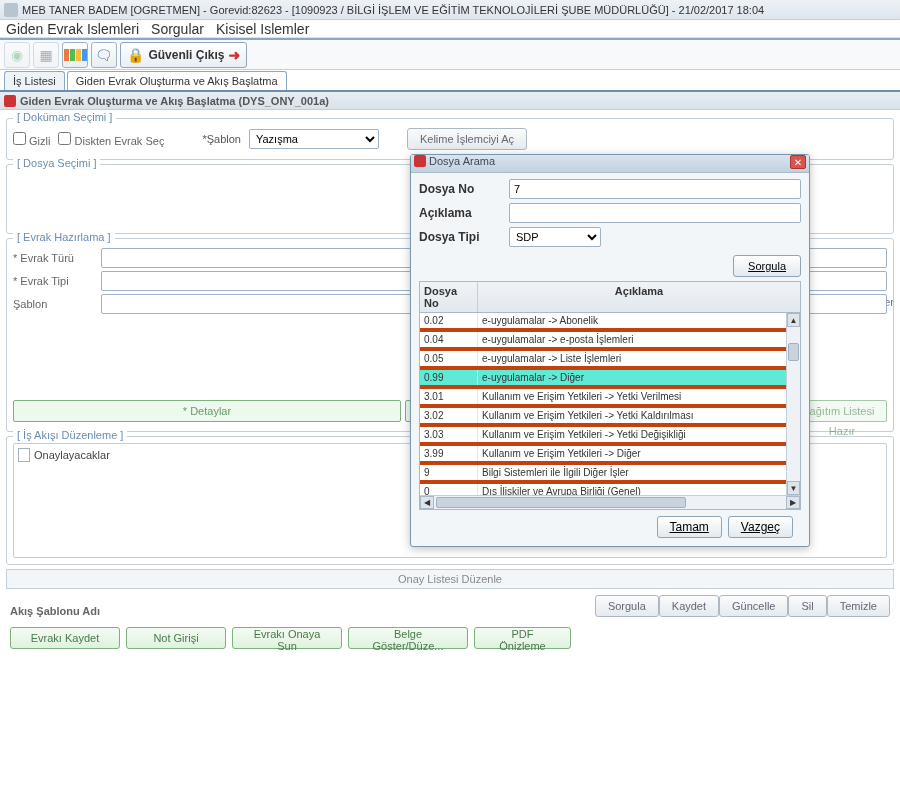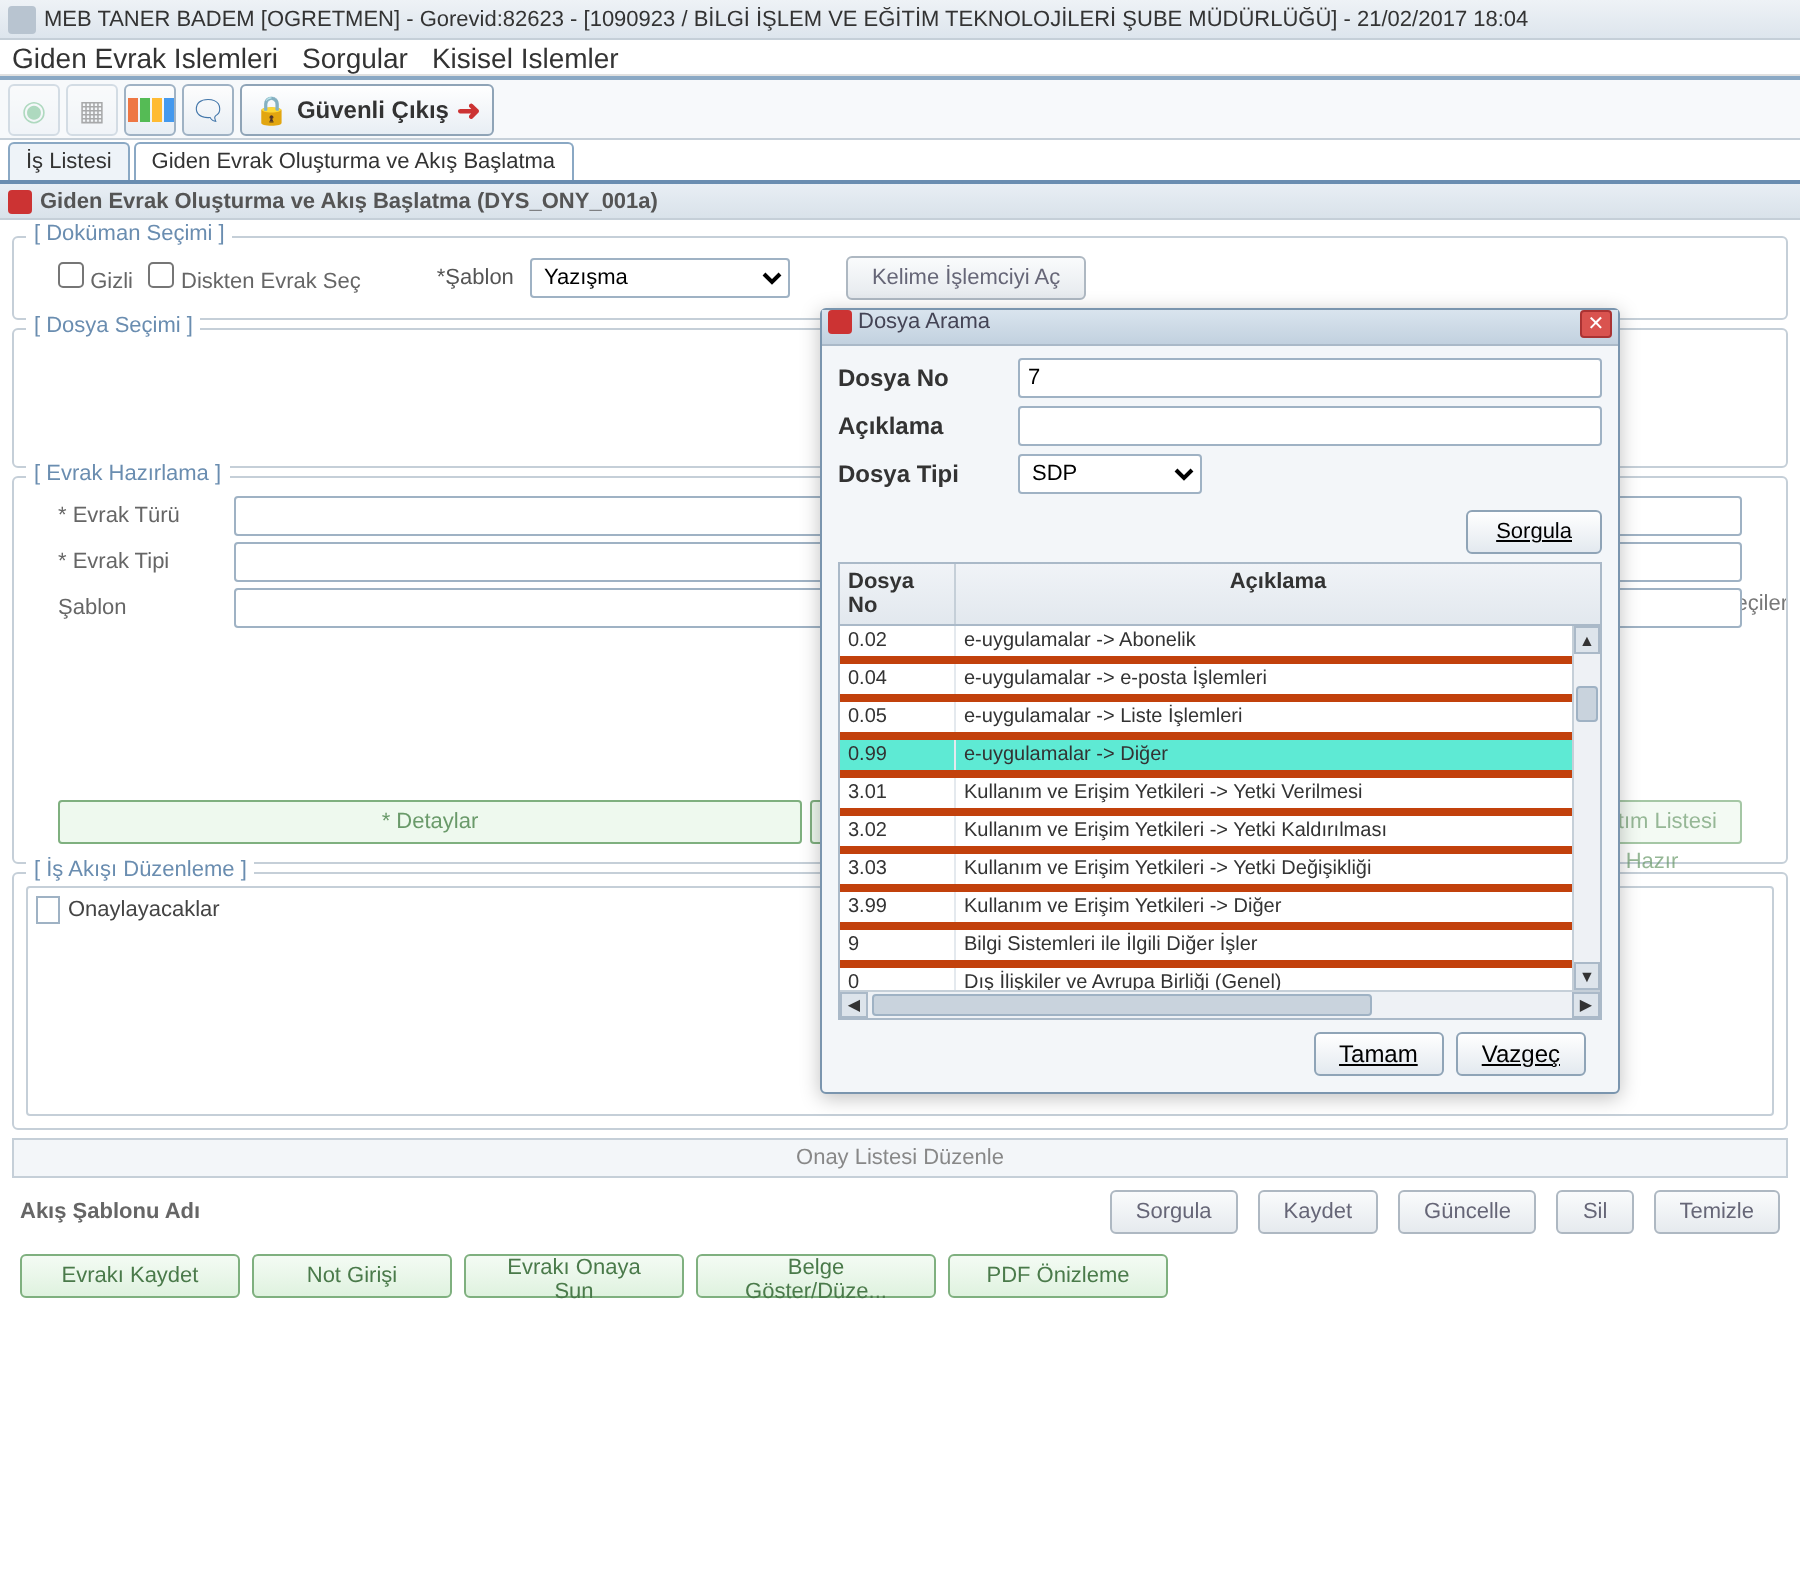--- a/index.html
+++ b/index.html
@@ -23,39 +23,39 @@
 .tab.active { background:#fff; }
 
 .panel-header { height:18px; background: linear-gradient(#e8eef4,#d9e2ea); border-bottom:1px solid #c5cfd8; display:flex; align-items:center; padding:0 4px; font-size:11px; font-weight:bold; color:#555; }
 .panel-header .redicon { width:12px; height:12px; background:#c33; border-radius:2px; margin-right:4px; }
 
 .form-area { position: relative; padding: 4px; }
 
 .fieldset { border:1px solid #c5cfd8; border-radius:3px; margin: 4px 2px; padding: 6px; position: relative; }
 .fieldset-label { position:absolute; top:-8px; left:6px; background:#fff; padding:0 4px; font-size:11px; color:#6a8db0; }
 
-.row { display:flex; align-items:center; gap:8px; margin: 3px 16px; }
+.row { display:flex; align-items:center; gap:8px; margin: 3px 0; }
 .lbl { font-size:11px; color:#666; }
 .req { color:#555; font-weight:normal; }
 
 select.combo { height:20px; border:1px solid #9fb2c4; border-radius:2px; font-size:11px; padding:0 2px; background:#fff; }
 input.txt { height:20px; border:1px solid #9fb2c4; border-radius:2px; font-size:11px; padding:0 4px; }
 
 .greenbtn { height:22px; padding:0 12px; border:1px solid #7fb07f; border-radius:3px; background:linear-gradient(#f4fbf4,#dff2df); font-size:11px; color:#4a7a4a; }
 .graybtn { height:22px; padding:0 12px; border:1px solid #aeb8c2; border-radius:3px; background:linear-gradient(#fafbfc,#e6eaee); font-size:11px; color:#667; }
 
 .wide-green { flex:1; text-align:center; border:1px solid #7fb07f; background:#eef9ee; height:22px; line-height:20px; font-size:11px; color:#6a9a6a; border-radius:2px; }
 
 .flow-box { border:1px solid #c5cfd8; height:115px; padding:4px; border-radius:2px; background:#fff; }
 .flow-item { display:flex; align-items:center; gap:4px; font-size:11px; color:#444; }
 .flow-item .doc { width:12px; height:14px; border:1px solid #9fb2c4; background:#fff; position:relative; }
 
 .onay-bar { height:20px; display:flex; align-items:center; justify-content:center; border:1px solid #c5cfd8; background:#f3f6f9; margin:2px; font-size:11px; color:#888; }
 
-.sablon-row { display:flex; align-items:center; gap:10px; padding:4px 6px; }
+.sablon-row { display:flex; align-items:flex-end; padding:4px 6px; }
 .sablon-row .lbl { font-weight:bold; color:#666; }
 
 .bottom-actions { display:flex; gap:6px; padding:6px; }
 
 .modal { position:absolute; left:410px; top:154px; width:400px; background:#f3f6f9; border:1px solid #7a95ae; border-radius:3px; box-shadow:0 2px 10px rgba(0,0,0,.25); z-index:50; }
 .modal-title { height:18px; background: linear-gradient(#d9e4ee,#c2d1df); display:flex; align-items:flex-start; justify-content:space-between; padding:0 3px; font-size:11px; color:#445; border-bottom:1px solid #aab9c8; }
 .modal-title .left { display:flex; align-items:center; gap:3px; }
 .modal-title .ri { width:12px; height:12px; background:#c33; border-radius:2px; }
 .modal-close { width:16px; height:14px; background:#d9534f; border:1px solid #a33; border-radius:2px; color:#fff; font-size:10px; display:flex; align-items:center; justify-content:center; }
 .modal-body { padding:2px 8px; }
@@ -207,21 +207,21 @@
     <button class="graybtn"><span>Güncelle</span></button>
     <button class="graybtn"><span>Sil</span></button>
     <button class="graybtn"><span>Temizle</span></button>
   </div>
 
   <div class="bottom-actions">
     <button class="greenbtn" style="width:110px"><span>Evrakı Kaydet</span></button>
     <button class="greenbtn" style="width:100px"><span>Not Girişi</span></button>
     <button class="greenbtn" style="width:110px"><span>Evrakı Onaya Sun</span></button>
     <button class="greenbtn" style="width:120px"><span>Belge Göster/Düze...</span></button>
-    <button class="greenbtn" style="width:110px"><span>PDF Önizleme</span></button>
+    <button class="greenbtn" style="width:97px"><span>PDF Önizleme</span></button>
   </div>
 
 </div>
 
 <div class="modal">
   <div class="modal-title">
     <div class="left">
       <div class="ri"></div>
       <span>Dosya Arama</span>
     </div>

